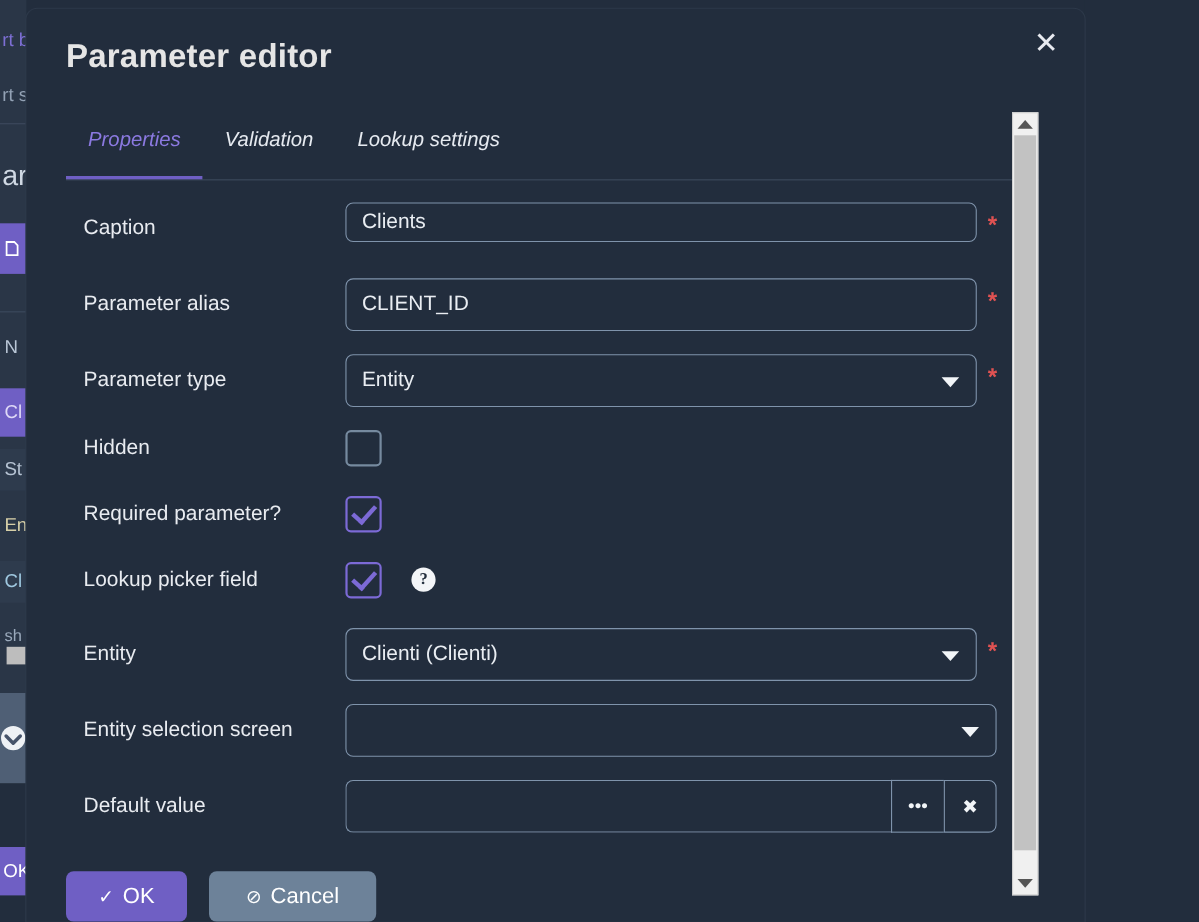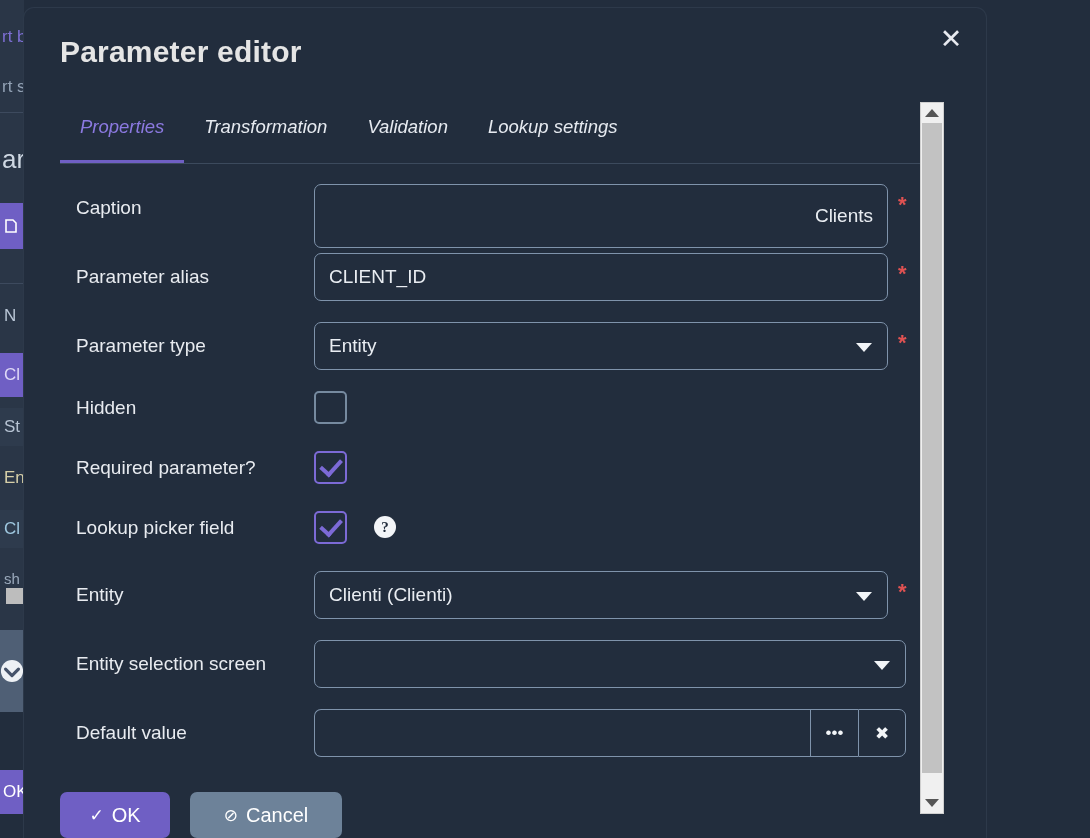--- a/index.html
+++ b/index.html
@@ -234,30 +234,29 @@
 </div>
 
 <div id="modal">
 
   <div id="modal-title">Parameter editor</div>
 
   <button id="modal-close">✕</button>
 
   <div id="tabbar">
     <div class="tab active">Properties</div>
-    <div class="tab">Transformation</div>
     <div class="tab">Validation</div>
     <div class="tab">Lookup settings</div>
   </div>
 
   <div id="form-scroll">
 
     <div class="row" style="top:14px;">
       <div class="field-label">Caption</div>
-      <input class="ctl" style="left: 290px; top: 6px; width: 574px; height: 64px; text-align: right;" value="Clients">
+      <input class="ctl" style="left: 290px; top: 6px; width: 574px; height: 36px;" value="Clients">
       <div class="req-star" style="left:874px;top:16px;">*</div>
     </div>
 
     <div class="row" style="top:83px;">
       <div class="field-label">Parameter alias</div>
       <input class="ctl" style="left: 290px; top: 6px; width: 574px; height: 48px;" value="CLIENT_ID">
       <div class="req-star" style="left:874px;top:16px;">*</div>
     </div>
 
     <div class="row" style="top:152px;">

